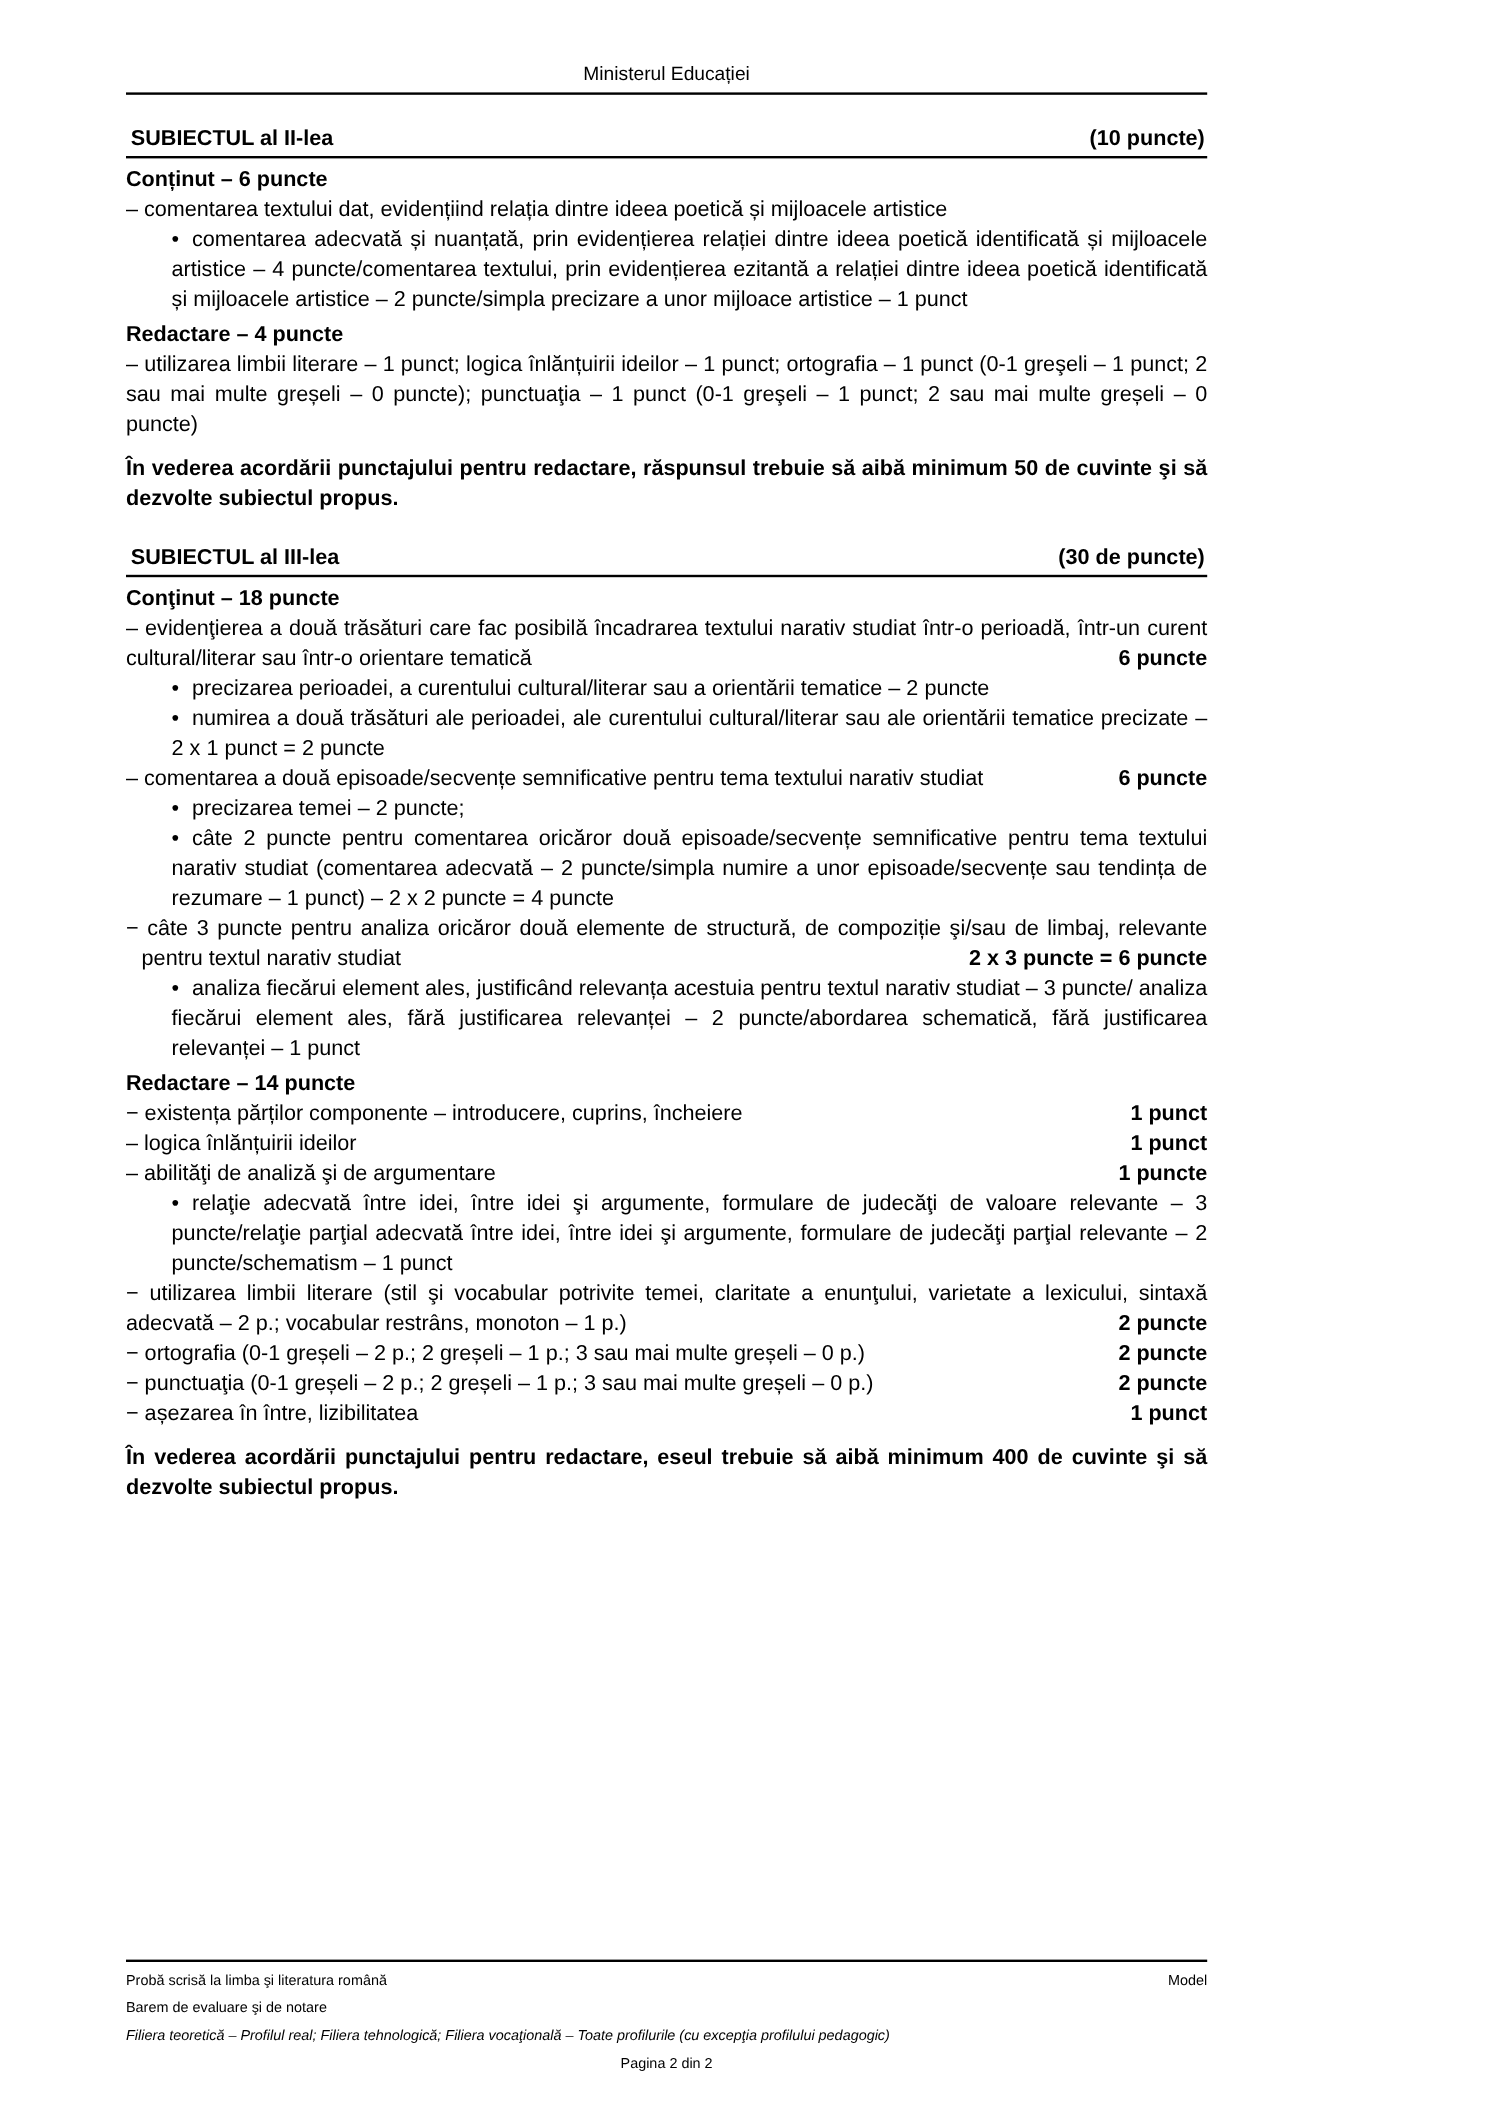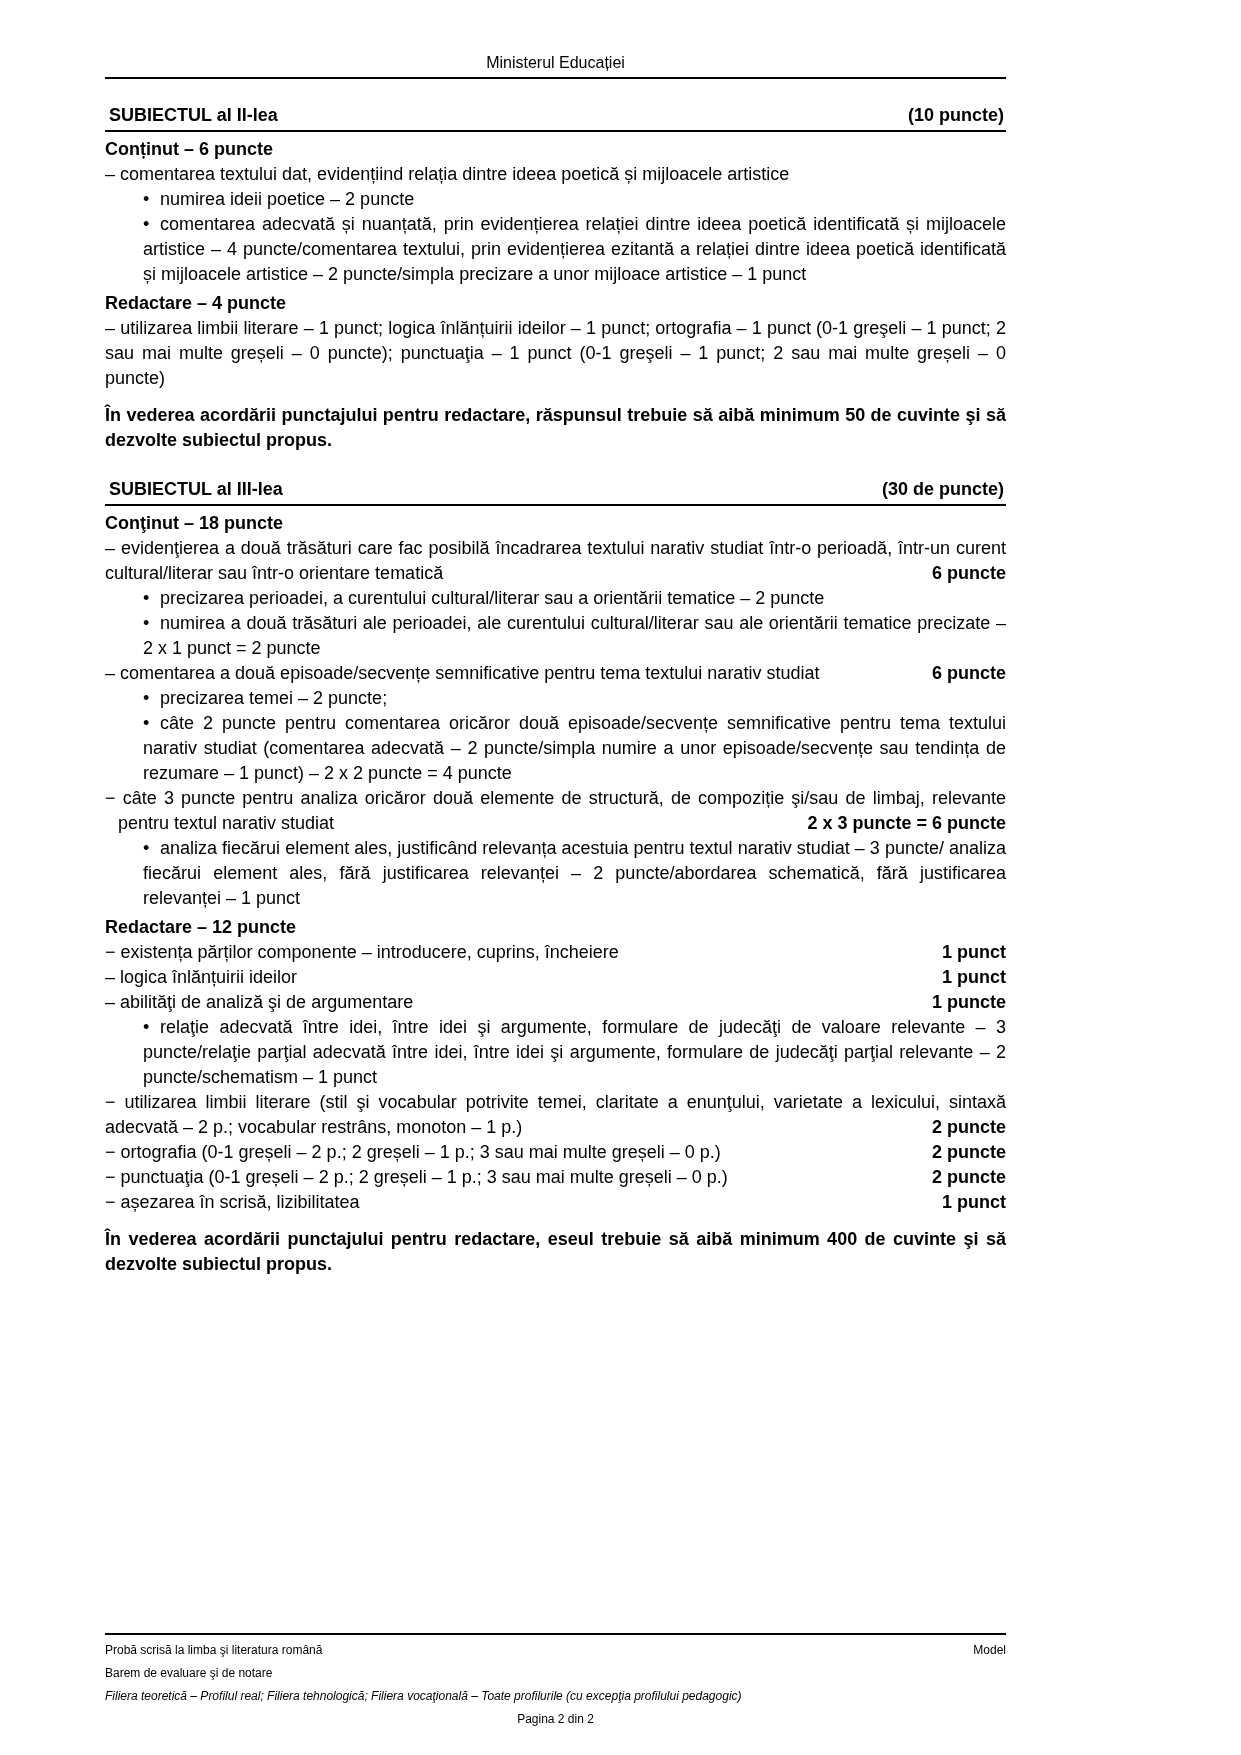--- a/index.html
+++ b/index.html
@@ -64,23 +64,20 @@
   <div class="title-row">
     <span>SUBIECTUL al II-lea</span>
     <span>(10 puncte)</span>
   </div>
 
   <div class="subhead">Conținut – 6 puncte</div>
 
   <div class="para">– comentarea textului dat, evidențiind relația dintre ideea poetică și mijloacele artistice</div>
 
   <div class="bullet">
-    <span class="dot">•</span><span>numirea ideii poetice – 2 puncte</span>
-  </div>
-  <div class="bullet">
     <span class="dot">•</span><span>comentarea adecvată și nuanțată, prin evidențierea relației dintre ideea poetică identificată și mijloacele artistice – 4 puncte/comentarea textului, prin evidențierea ezitantă a relației dintre ideea poetică identificată și mijloacele artistice – 2 puncte/simpla precizare a unor mijloace artistice – 1 punct</span>
   </div>
 
   <div class="subhead gap-s">Redactare – 4 puncte</div>
 
   <div class="para">– utilizarea limbii literare – 1 punct; logica înlănțuirii ideilor – 1 punct; ortografia – 1 punct (0-1 greşeli – 1 punct; 2 sau mai multe greșeli – 0 puncte); punctuaţia – 1 punct (0-1 greşeli – 1 punct; 2 sau mai multe greșeli – 0 puncte)</div>
 
   <div class="note">În vederea acordării punctajului pentru redactare, răspunsul trebuie să aibă minimum 50 de cuvinte şi să dezvolte subiectul propus.</div>
 
   <div class="title-row">
@@ -116,21 +113,21 @@
 
   <div class="para scored hang">
     <span>− câte 3 puncte pentru analiza oricăror două elemente de structură, de compoziție şi/sau de limbaj, relevante pentru textul narativ studiat</span>
     <span class="pts">2 x 3 puncte = 6 puncte</span>
   </div>
 
   <div class="bullet">
     <span class="dot">•</span><span>analiza fiecărui element ales, justificând relevanța acestuia pentru textul narativ studiat – 3 puncte/ analiza fiecărui element ales, fără justificarea relevanței – 2 puncte/abordarea schematică, fără justificarea relevanței – 1 punct</span>
   </div>
 
-  <div class="subhead gap-s">Redactare – 12 puncte</div>
+  <div class="subhead gap-s">Redactare – 14 puncte</div>
 
   <div class="para scored">
     <span>− existența părților componente – introducere, cuprins, încheiere</span>
     <span class="pts">1 punct</span>
   </div>
   <div class="para scored">
     <span>– logica înlănțuirii ideilor</span>
     <span class="pts">1 punct</span>
   </div>
   <div class="para scored">
@@ -148,21 +145,21 @@
   </div>
   <div class="para scored">
     <span>− ortografia (0-1 greșeli – 2 p.; 2 greșeli – 1 p.; 3 sau mai multe greșeli – 0 p.)</span>
     <span class="pts">2 puncte</span>
   </div>
   <div class="para scored">
     <span>− punctuaţia (0-1 greșeli – 2 p.; 2 greșeli – 1 p.; 3 sau mai multe greșeli – 0 p.)</span>
     <span class="pts">2 puncte</span>
   </div>
   <div class="para scored">
-    <span>− așezarea în scrisă, lizibilitatea</span>
+    <span>− așezarea în între, lizibilitatea</span>
     <span class="pts">1 punct</span>
   </div>
 
   <div class="note">În vederea acordării punctajului pentru redactare, eseul trebuie să aibă minimum 400 de cuvinte şi să dezvolte subiectul propus.</div>
 
   <div class="footer">
     <div class="fhr"></div>
     <div class="frow">
       <span>Probă scrisă la limba şi literatura română</span>
       <span>Model</span>

